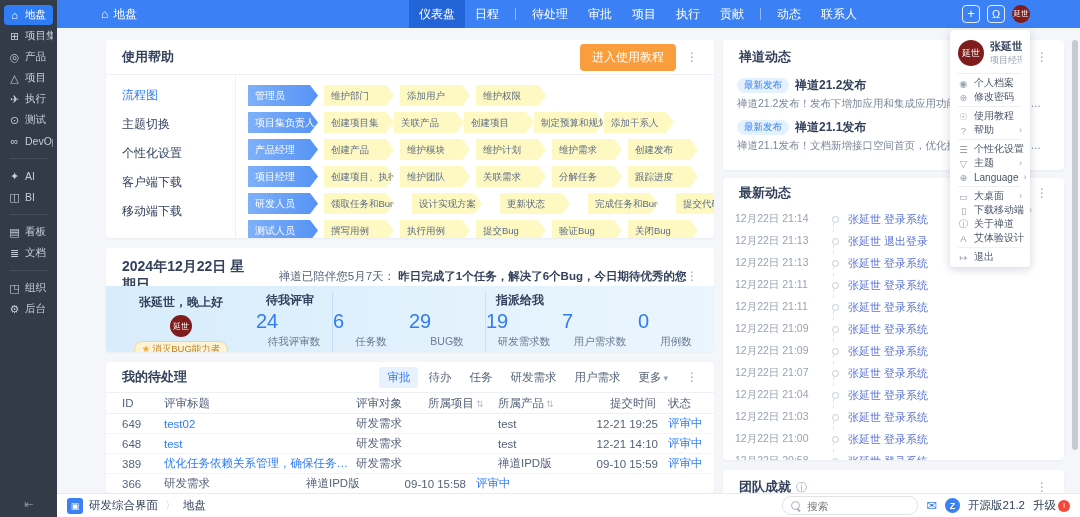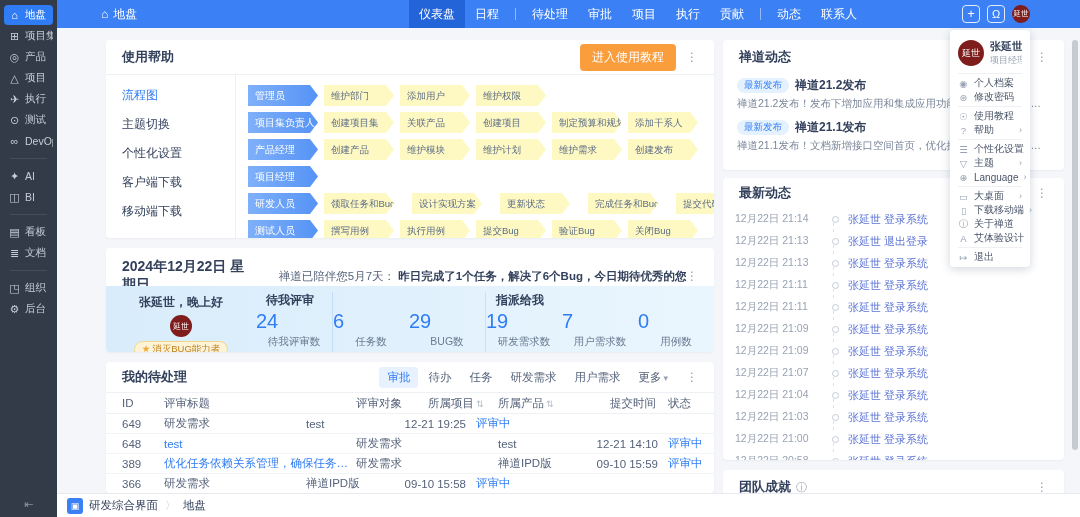--- a/index.html
+++ b/index.html
@@ -283,21 +283,21 @@
           <div class="chip role">管理员</div>
           <div style="display:flex;gap:6px">
 
           <div class="chip step">维护部门</div>
               <div class="chip step">添加用户</div>
               <div class="chip step">维护权限</div>
             </div>
         </div>
         <div class="role-row">
           <div class="chip role">项目集负责人</div>
-          <div style="display:flex;gap:6px">
+          <div style="display:flex;">
 
           <div class="chip step">创建项目集</div>
               <div class="chip step">关联产品</div>
               <div class="chip step">创建项目</div>
               <div class="chip step">制定预算和规划</div>
               <div class="chip step">添加干系人</div>
             </div>
         </div>
         <div class="role-row">
           <div class="chip role">产品经理</div>
@@ -305,20 +305,28 @@
 
           <div class="chip step">创建产品</div>
               <div class="chip step">维护模块</div>
               <div class="chip step">维护计划</div>
               <div class="chip step">维护需求</div>
               <div class="chip step">创建发布</div>
             </div>
         </div>
         <div class="role-row">
           <div class="chip role">项目经理</div>
+          <div style="display:flex;gap:6px">
+
+          <div class="chip step">创建项目、执行</div>
+              <div class="chip step">维护团队</div>
+              <div class="chip step">关联需求</div>
+              <div class="chip step">分解任务</div>
+              <div class="chip step">跟踪进度</div>
+            </div>
         </div>
         <div class="role-row">
           <div class="chip role">研发人员</div>
           <div style="display:flex;gap:18px">
 
           <div class="chip step">领取任务和Bug</div>
               <div class="chip step">设计实现方案</div>
               <div class="chip step">更新状态</div>
               <div class="chip step">完成任务和Bug</div>
               <div class="chip step">提交代码</div>
@@ -413,20 +421,21 @@
         <span class="th"><span>评审对象</span><span class="sort"></span></span>
         <span class="th"><span>所属项目</span><span class="sort">⇅</span></span>
         <span class="th"><span>所属产品</span><span class="sort">⇅</span></span>
         <span class="th"><span>提交时间</span><span class="sort"></span></span>
         <span class="th"><span>状态</span><span class="sort"></span></span>
       </div>
     <div>
 
     <div class="trow">
         <span class="tc c1">649</span>
+        <span class="tc c2">test02</span>
         <span class="tc c3">研发需求</span>
         <span class="tc c4"></span>
         <span class="tc c5">test</span>
         <span class="tc c6">12-21 19:25</span>
         <span class="tc c7">评审中</span>
       </div>
         <div class="trow">
         <span class="tc c1">648</span>
         <span class="tc c2">test</span>
         <span class="tc c3">研发需求</span>
@@ -646,15 +655,25 @@
       <span class="chev"></span>
     </div>
     </div>
 </div>
 
 <div class="statusbar">
   <div class="app-chip">▣</div>
   <span>研发综合界面</span>
   <span class="crumb-sep">〉</span>
   <span>地盘</span>
+  <div class="sb-right">
+    <div class="search">
+      <span class="mag"></span>
+      <input placeholder="搜索" style="">
+    </div>
+    <span class="fb-icon">✉</span>
+    <div class="logo">Z</div>
+    <span>开源版21.2</span>
+    <span class="upgrade"><span>升级</span><span class="red-dot">!</span></span>
+  </div>
 </div>
 
 <div class="vscroll"></div>
 
 </body></html>

